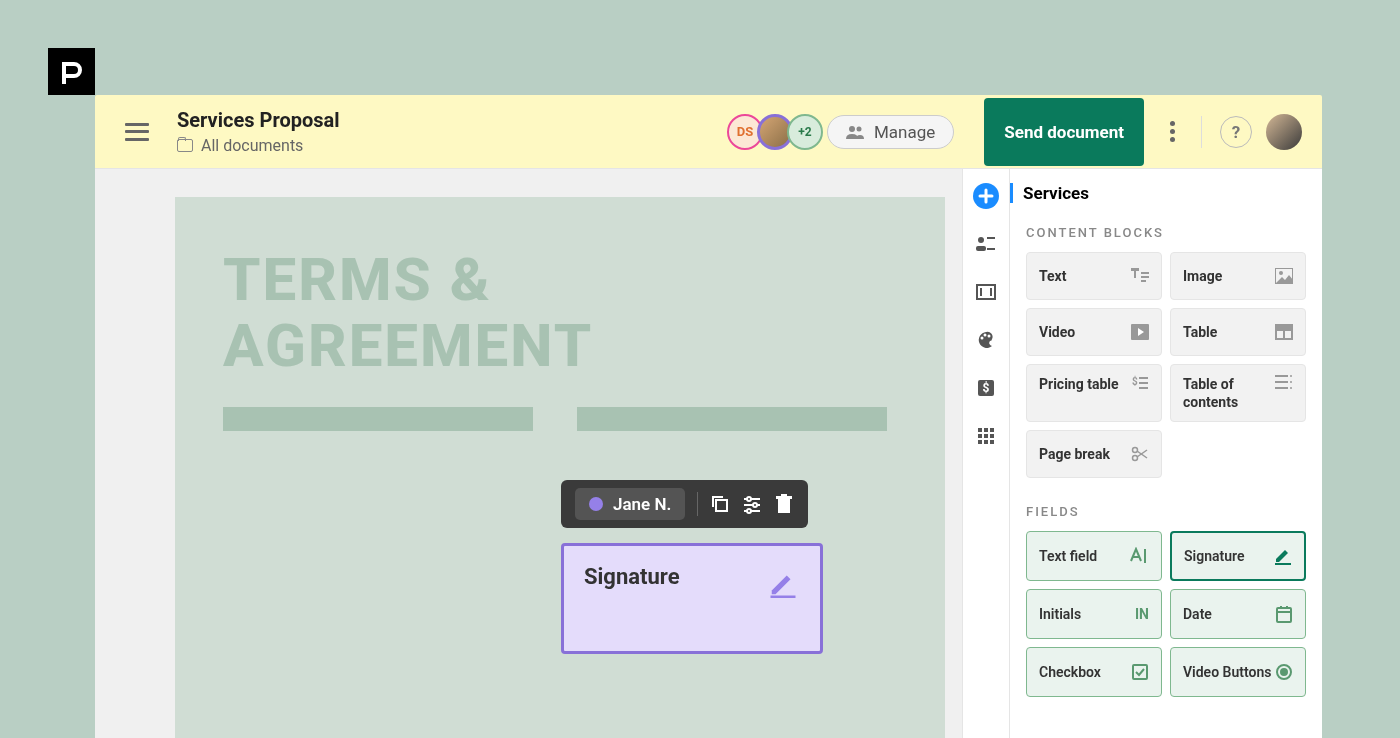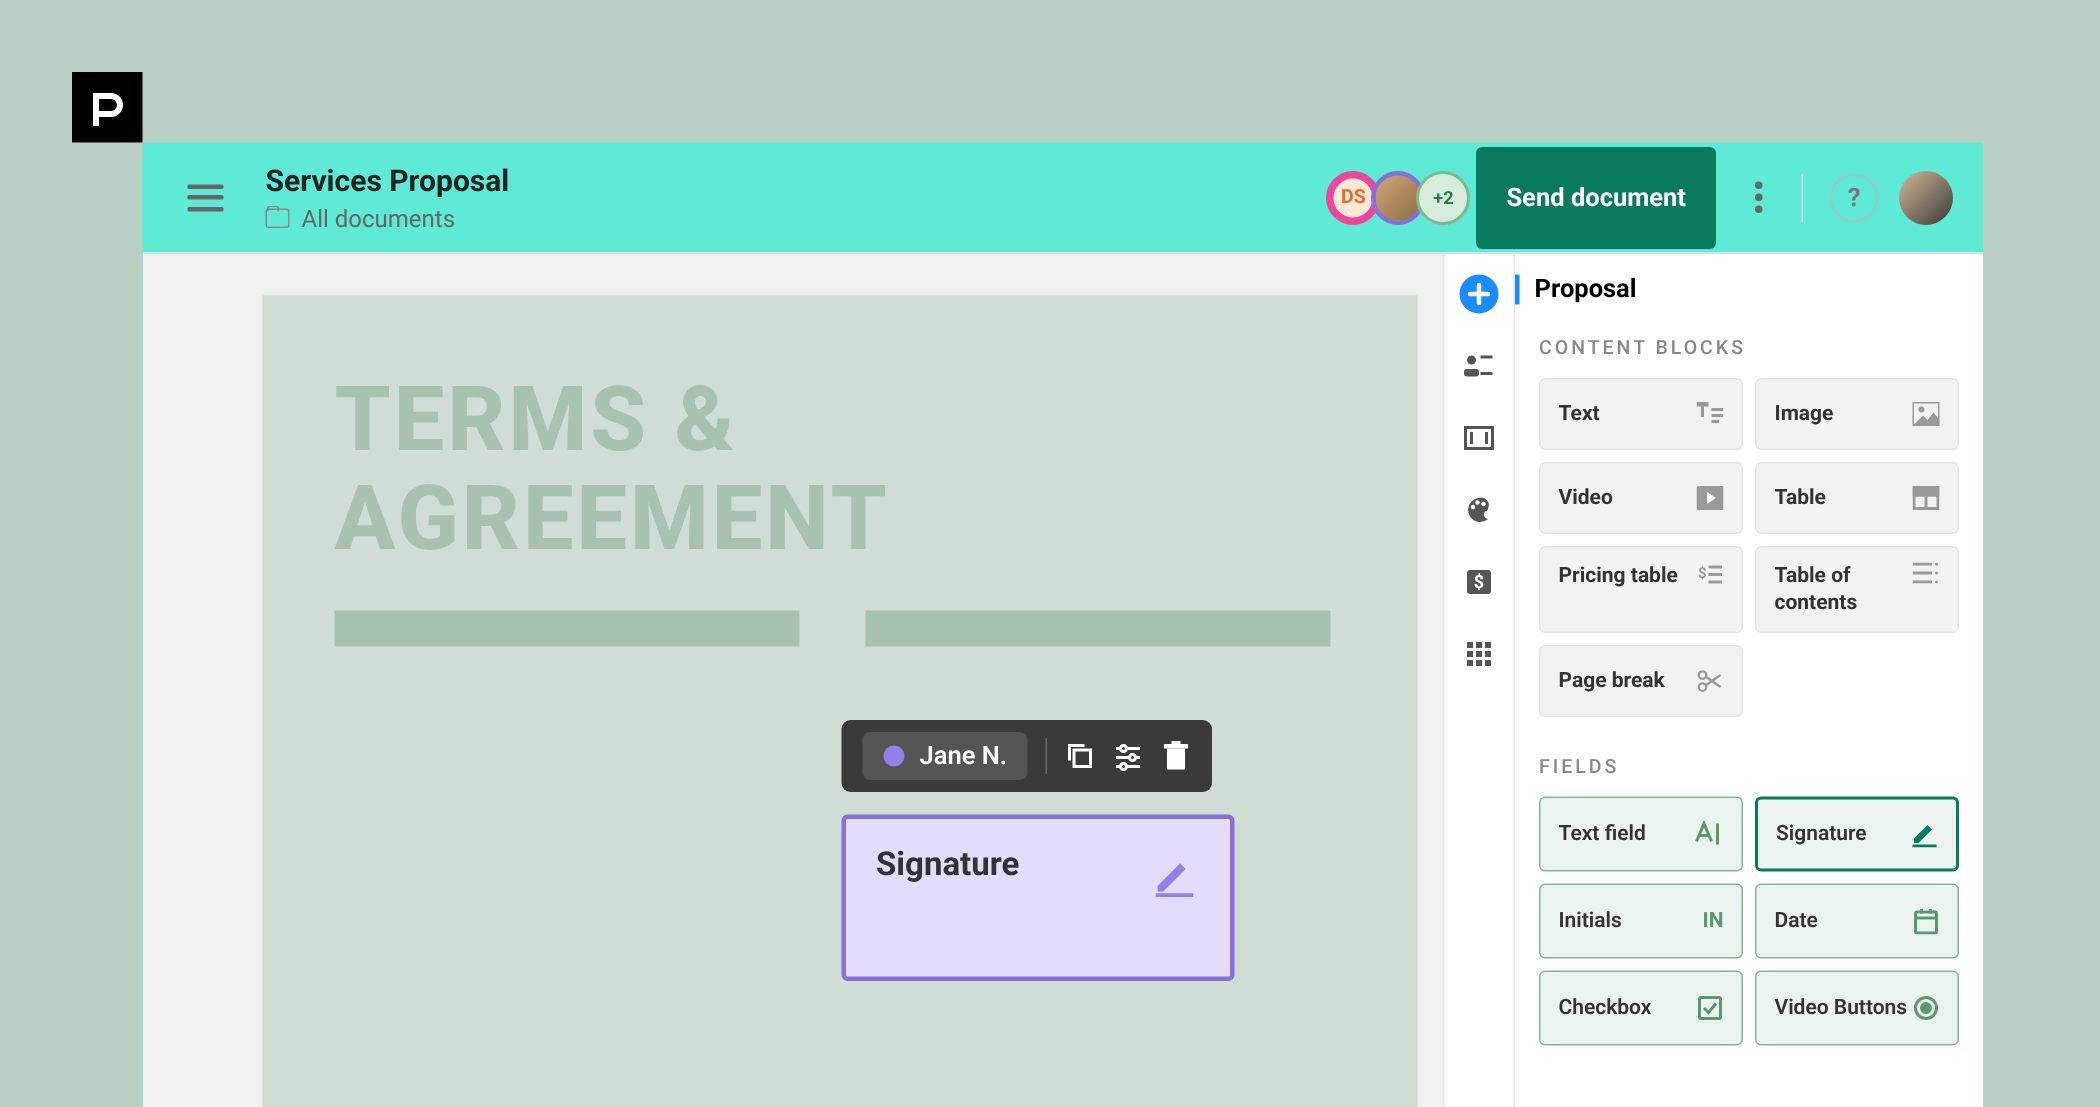--- a/index.html
+++ b/index.html
@@ -1,35 +1,35 @@
 <!DOCTYPE html>
 <html><head>
   <meta charset="utf-8">
   <style>
     * { margin: 0; padding: 0; box-sizing: border-box; font-family: -apple-system, BlinkMacSystemFont, 'Segoe UI', Roboto, sans-serif; }
     body { background: #b9cfc4; width: 1400px; height: 738px; overflow: hidden; }
     
     .logo-box { position: absolute; top: 48px; left: 48px; width: 47px; height: 47px; background: #000; display: flex; align-items: center; justify-content: center; }
     .logo-box svg { width: 32px; height: 32px; }
     
-    .app-window { position: absolute; top: 95px; left: 95px; width: 1227px; height: 643px; background: #5eead4; border-radius: 2px 2px 0 0; overflow: hidden; display: flex; flex-direction: column; }
+    .app-window { position: absolute; top: 95px; left: 95px; width: 1227px; height: 643px; background: #fef9c3; border-radius: 2px 2px 0 0; overflow: hidden; display: flex; flex-direction: column; }
     
     .topbar { height: 74px; border-bottom: 1px solid #e5e5e5; display: flex; align-items: center; padding: 0 20px 0 30px; }
     .hamburger { width: 24px; height: 18px; display: flex; flex-direction: column; justify-content: space-between; cursor: pointer; margin-right: 28px; }
     .hamburger span { height: 3px; background: #666; border-radius: 1px; }
     
     .doc-title-wrap { display: flex; flex-direction: column; gap: 4px; flex: 1; }
     .doc-title { font-size: 20px; font-weight: 700; color: #222; }
     .breadcrumb { display: flex; align-items: center; gap: 8px; color: #666; font-size: 16px; }
     .folder-icon { width: 16px; height: 13px; border: 1.5px solid #888; border-radius: 2px; position: relative; }
     .folder-icon::before { content: ''; position: absolute; top: -3px; left: 0; width: 6px; height: 3px; border: 1.5px solid #888; border-bottom: none; border-radius: 2px 2px 0 0; }
     
     .avatars { display: flex; align-items: center; margin-right: 4px; }
     .avatar { width: 36px; height: 36px; border-radius: 50%; margin-left: -6px; display: flex; align-items: center; justify-content: center; font-size: 13px; font-weight: 700; }
-    .avatar-ds { background: #fce8d5; border: 5px solid #ec4899; color: #e07030; }
+    .avatar-ds { background: #fce8d5; border: 2px solid #ec4899; color: #e07030; }
     .avatar-img { background: linear-gradient(135deg, #d4a574 0%, #8b6f47 100%); border: 3px solid #8870d8; }
     .avatar-plus { background: #d8ecdc; border: 2px solid #7fb88f; color: #2a7a4a; font-size: 12px; }
     
     .manage-btn { display: flex; align-items: center; gap: 8px; padding: 6px 18px; border: 1.5px solid #ccc; border-radius: 20px; background: #f5f5f5; font-size: 17px; color: #555; margin-right: 30px; cursor: pointer; }
     
     .send-btn { background: #0a7a5c; color: #fff; border: none; padding: 24px 20px; font-size: 17px; font-weight: 700; border-radius: 4px; cursor: pointer; margin-right: 22px; }
     
     .kebab { display: flex; flex-direction: column; gap: 3px; cursor: pointer; margin-right: 22px; padding: 8px 4px; }
     .kebab span { width: 5px; height: 5px; border-radius: 50%; background: #666; }
     
@@ -100,20 +100,29 @@
       <div class="breadcrumb">
         <span class="folder-icon"></span>
         <span>All documents</span>
       </div>
     </div>
     <div class="avatars">
       <div class="avatar avatar-ds">DS</div>
       <div class="avatar avatar-img"></div>
       <div class="avatar avatar-plus">+2</div>
     </div>
+    <button class="manage-btn">
+      <svg width="20" height="14" viewBox="0 0 20 14">
+          <circle cx="6" cy="4" r="3" fill="#888"></circle>
+          <circle cx="13" cy="4" r="2.5" fill="#888"></circle>
+          <path d="M0 14 q0-5 6-5 t6 5 z" fill="#888"></path>
+          <path d="M10 14 q0-4 4-4 t4 4 z" fill="#888"></path>
+        </svg>
+      <span>Manage</span>
+    </button>
     <button class="send-btn">Send document</button>
     <div class="kebab">
         <span></span>
         <span></span>
         <span></span>
       </div>
     <div class="divider-v"></div>
     <div class="help-btn">?</div>
     <div class="user-avatar"></div>
   </div>
@@ -215,21 +224,21 @@
             <rect x="6" y="6" width="4" height="4"></rect>
             <rect x="12" y="6" width="4" height="4"></rect>
             <rect x="0" y="12" width="4" height="4"></rect>
             <rect x="6" y="12" width="4" height="4"></rect>
             <rect x="12" y="12" width="4" height="4"></rect>
           </svg>
       </div>
     </div>
 
     <div class="side-panel">
-      <div class="panel-title">Proposal</div>
+      <div class="panel-title">Services</div>
       <div class="panel-section-label">CONTENT BLOCKS</div>
 
       <div class="blocks-grid">
         <div class="block-card">
           <span class="block-label">Text</span>
           <svg class="block-icon" width="18" height="16" viewBox="0 0 18 16" fill="#999">
               <path d="M0 0 H8 V3 H5 V10 H3 V3 H0 Z"></path>
               <rect x="10" y="4" width="8" height="2"></rect>
               <rect x="10" y="8" width="8" height="2"></rect>
               <rect x="10" y="12" width="5" height="2"></rect>

